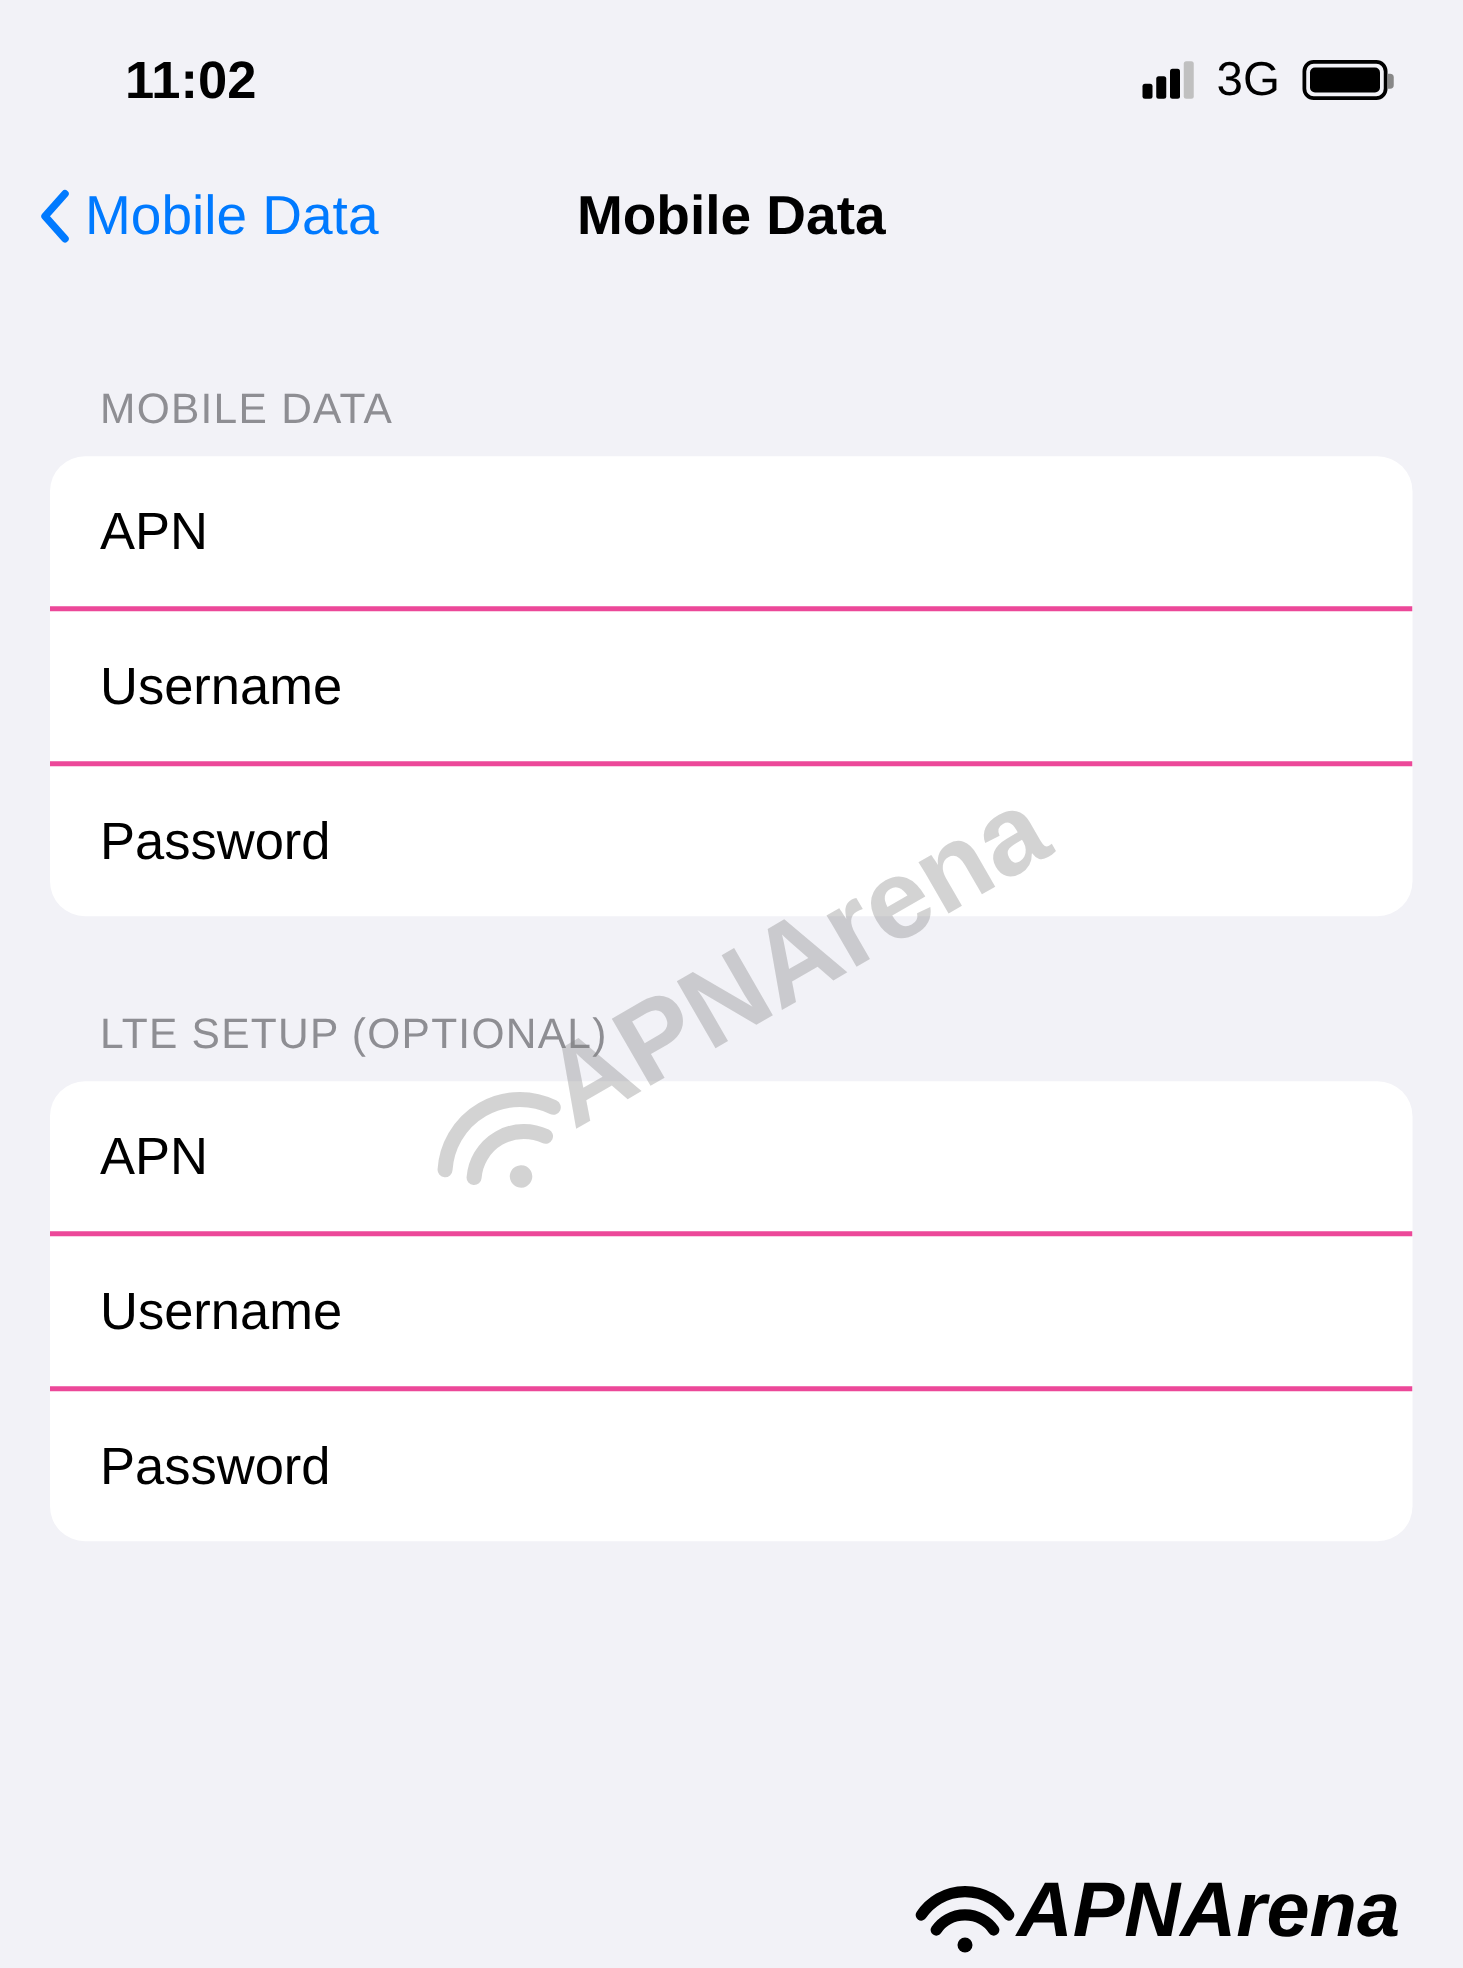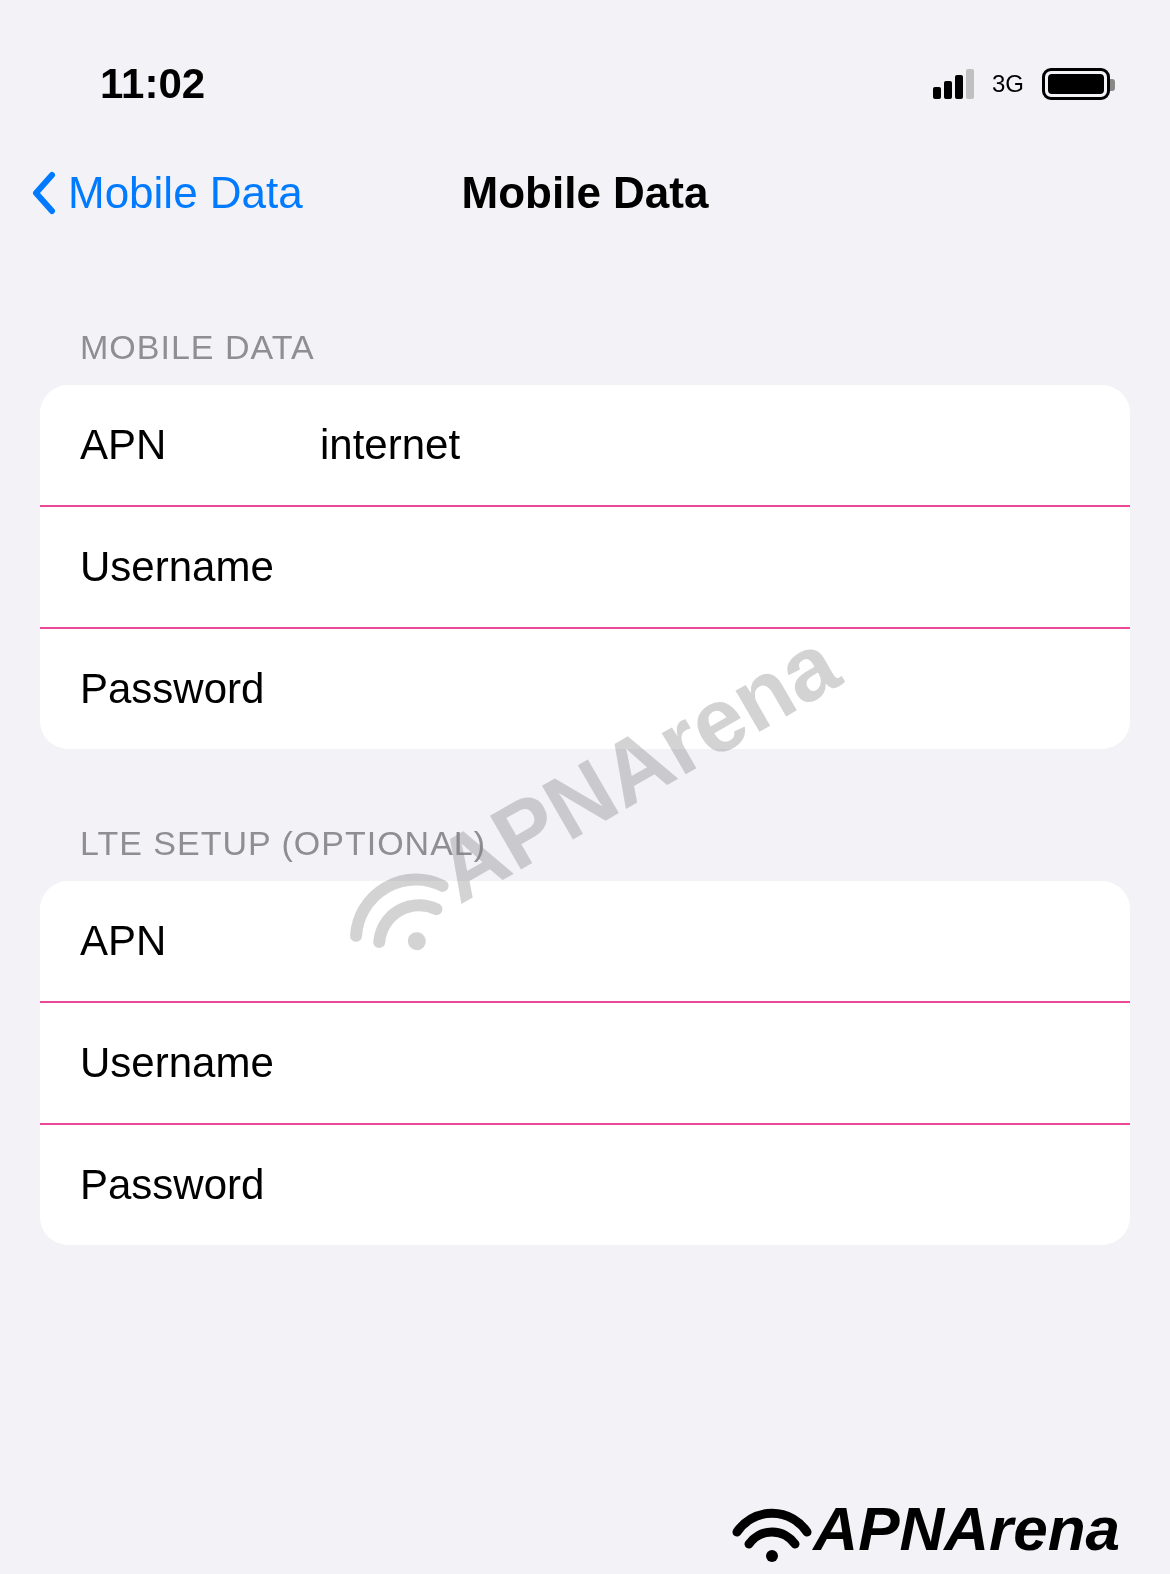--- a/index.html
+++ b/index.html
@@ -15,21 +15,20 @@
       background-color: #f2f2f7;
       position: relative;
       overflow: hidden;
     }
     
     .status-bar {
       display: flex;
       justify-content: space-between;
       align-items: center;
       padding: 40px 60px 20px 100px;
-      margin-top: 20px;
     }
     
     .status-time {
       font-size: 42px;
       font-weight: 600;
       color: #000;
     }
     
     .status-right {
       display: flex;
@@ -48,21 +47,21 @@
       background-color: #000;
       border-radius: 2px;
     }
     
     .bar1 { height: 12px; }
     .bar2 { height: 18px; }
     .bar3 { height: 24px; }
     .bar4 { height: 30px; background-color: #c0c0c0; }
     
     .network-type {
-      font-size: 24px;
+      font-size: 38px;
       color: #000;
       margin-left: 6px;
     }
     
     .battery {
       position: relative;
       width: 68px;
       height: 32px;
       border: 3px solid #000;
       border-radius: 9px;
@@ -136,21 +135,21 @@
       background-color: #fff;
       margin: 0 40px;
       border-radius: 28px;
       overflow: hidden;
     }
     
     .row {
       display: flex;
       align-items: center;
       padding: 36px 40px;
-      border-bottom: 2px solid #ec4899;
+      border-bottom: 4px solid #ec4899;
     }
     
     .row:last-child {
       border-bottom: none;
       align-items: flex-end;
     }
     
     .row-label {
       font-size: 42px;
       color: #000;
@@ -228,21 +227,20 @@
     <span>Mobile Data</span>
   </div>
   <div class="nav-title">Mobile Data</div>
 </div>
 
 <div class="section-header">MOBILE DATA</div>
 
 <div class="card">
   <div class="row">
     <div class="row-label">APN</div>
-    <input class="row-input" type="text" value="internet" style="">
   </div>
   <div class="row">
     <div class="row-label">Username</div>
     <input class="row-input" type="text" value="" style="">
   </div>
   <div class="row">
     <div class="row-label">Password</div>
     <input class="row-input" type="text" value="" style="">
   </div>
 </div>

